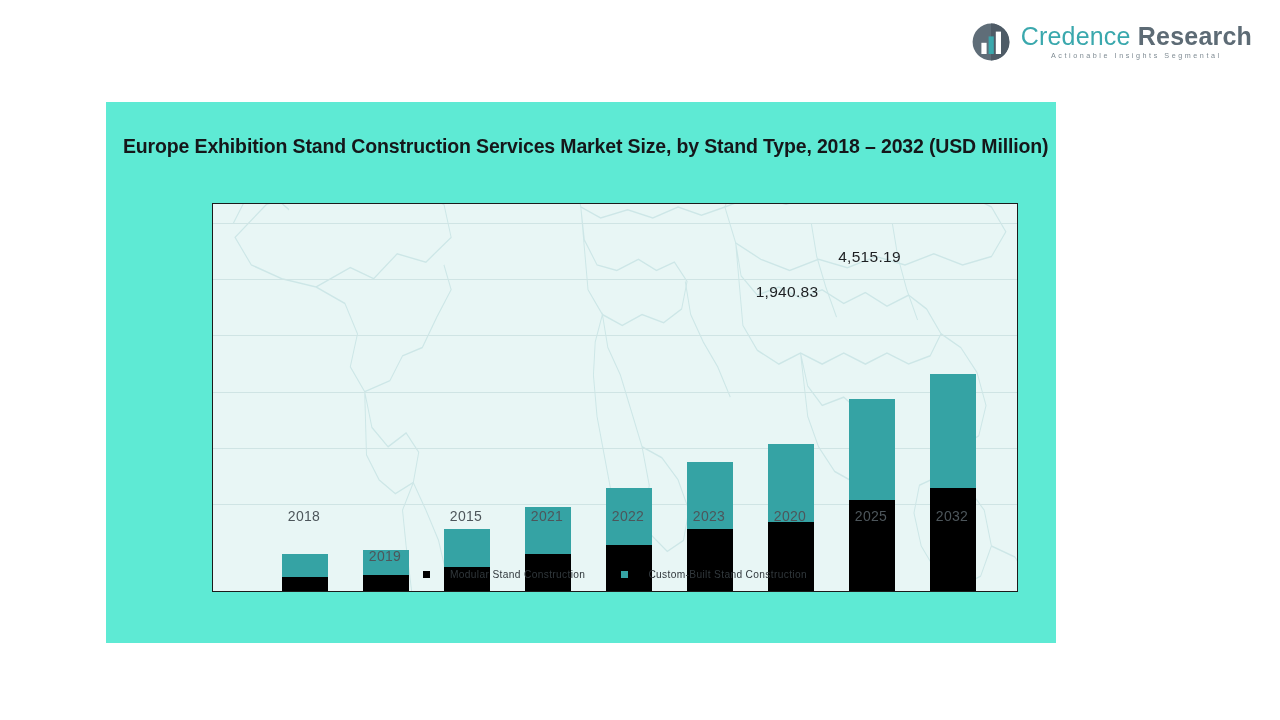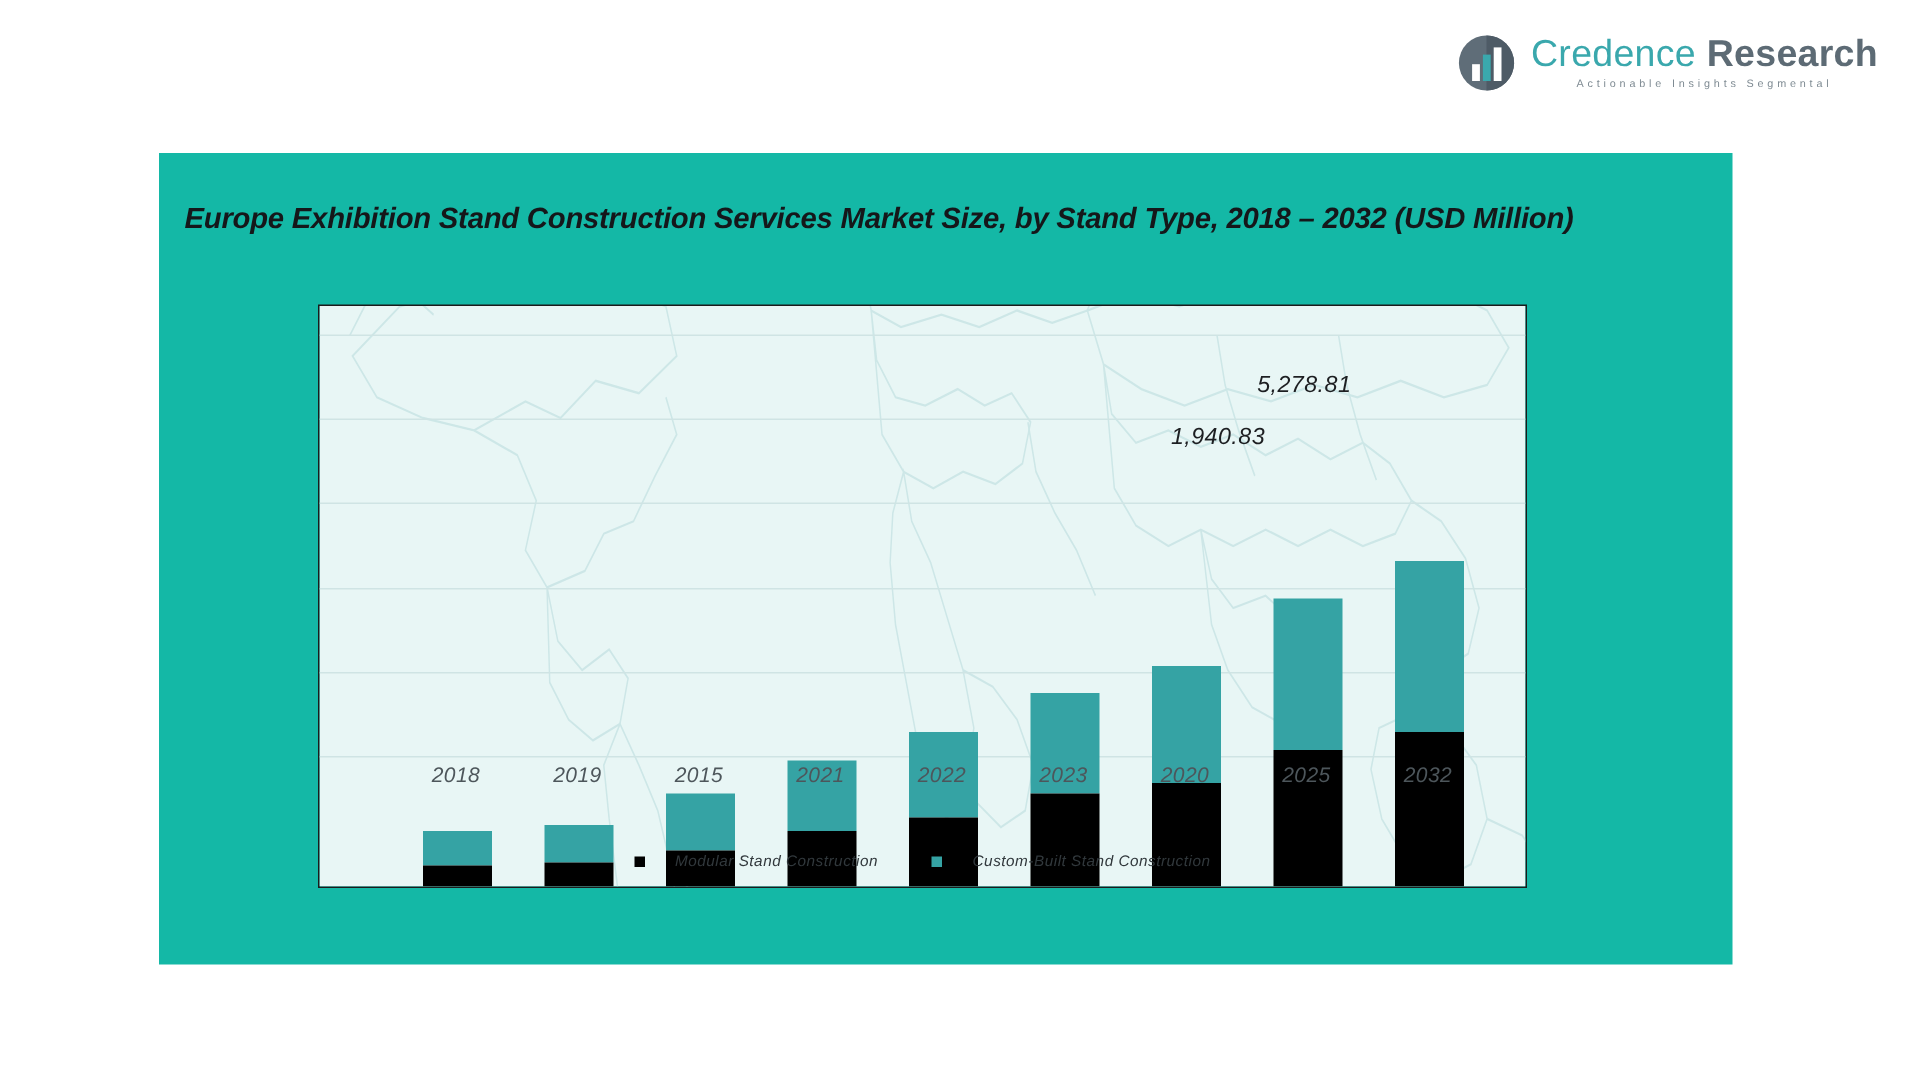--- a/index.html
+++ b/index.html
@@ -46,24 +46,23 @@
     color: #7f8b93;
     white-space: nowrap;
     text-align: center;
   }
 
   
   .panel {
     position: absolute;
     left: 106px;
     top: 102px;
-    width: 1049px;
+    width: 950px;
     height: 541px;
-    background: #14b8a6;
-    font-style: italic;
+    background: #5eead4;
   }
 
   .chart-title {
     position: absolute;
     left: 17px;
     top: 33px;
     width: 1020px;
     font-size: 19.5px;
     font-weight: bold;
     color: #15171a;
@@ -310,26 +309,26 @@
       </div>
 
       <div class="bar-group" style="left:717px; width:46px; height:217px;">
         <div class="seg seg-custom" style="top:0; height:114px;"></div>
         <div class="seg seg-modular" style="top:114px; height:103px;"></div>
       </div>
 
     </div>
   </div>
 
-  <div class="bar-label" style="left:651px; top:181px; width:110px;">1,940.83</div>
-  <div class="bar-label" style="left:706px; top:146px; width:115px;">5,278.81</div>
+  <div class="bar-label" style="left:626px; top:181px; width:110px;">1,940.83</div>
+  <div class="bar-label" style="left:706px; top:146px; width:115px;">4,515.19</div>
 
   <div class="x-labels" style="left:106px; top:406px;">
     <div class="x-tick" style="left:92px;">2018</div>
-    <div class="x-tick" style="left:173px;">2019</div>
+    <div class="x-tick" style="left:173px;margin-top:40px;">2019</div>
     <div class="x-tick" style="left:254px;">2015</div>
     <div class="x-tick" style="left:335px;">2021</div>
     <div class="x-tick" style="left:416px;">2022</div>
     <div class="x-tick" style="left:497px;">2023</div>
     <div class="x-tick" style="left:578px;">2020</div>
     <div class="x-tick" style="left:659px;">2025</div>
     <div class="x-tick" style="left:740px;">2032</div>
   </div>
 
   <div class="legend" style="left:106px; top:467px;">

